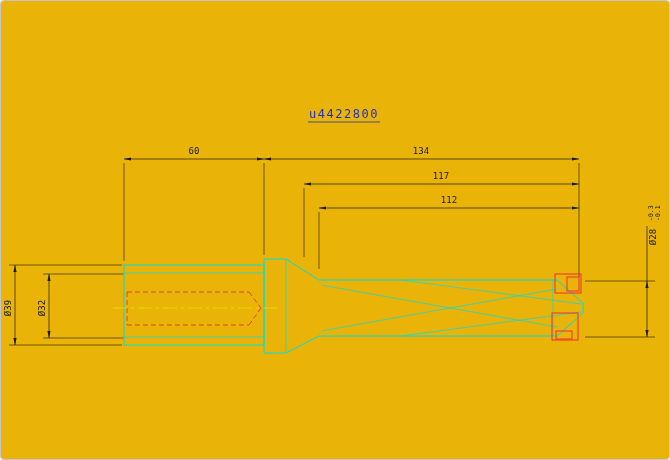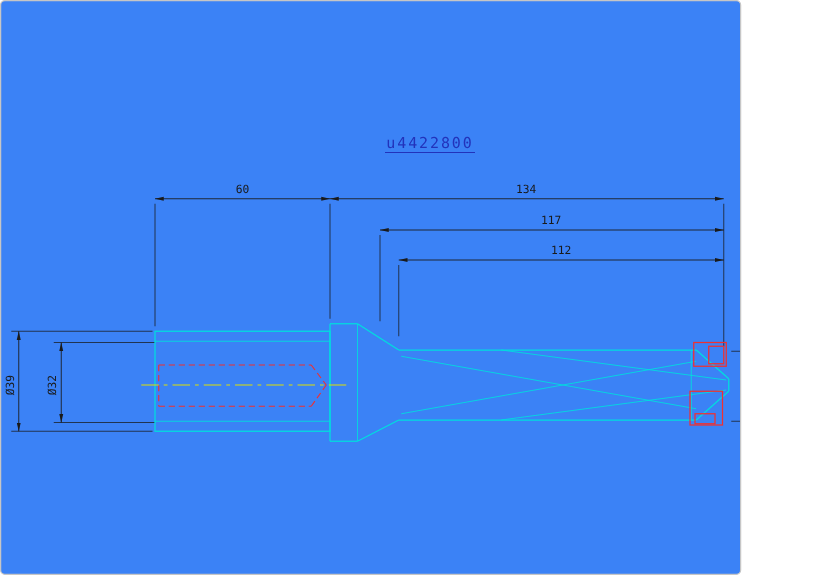--- a/index.html
+++ b/index.html
@@ -1,19 +1,19 @@
 <!DOCTYPE html>
 <html><head>
 <meta charset="utf-8">
 <style>
   html,body{margin:0;padding:0;background:#ffffff;}
   .page{
     position:relative;
-    width:593px;height:460px;
-    background:#3b82f6;
+    width:670px;height:460px;
+    background:#eab308;
     border:1px solid #c6c6c6;
     border-radius:4px;
     box-sizing:border-box;
     overflow:hidden;
   }
   svg{display:block;}
   .title-text{
     font-family:"DejaVu Sans Mono","Liberation Mono",monospace;
     font-size:12px;
     letter-spacing:1.5px;

